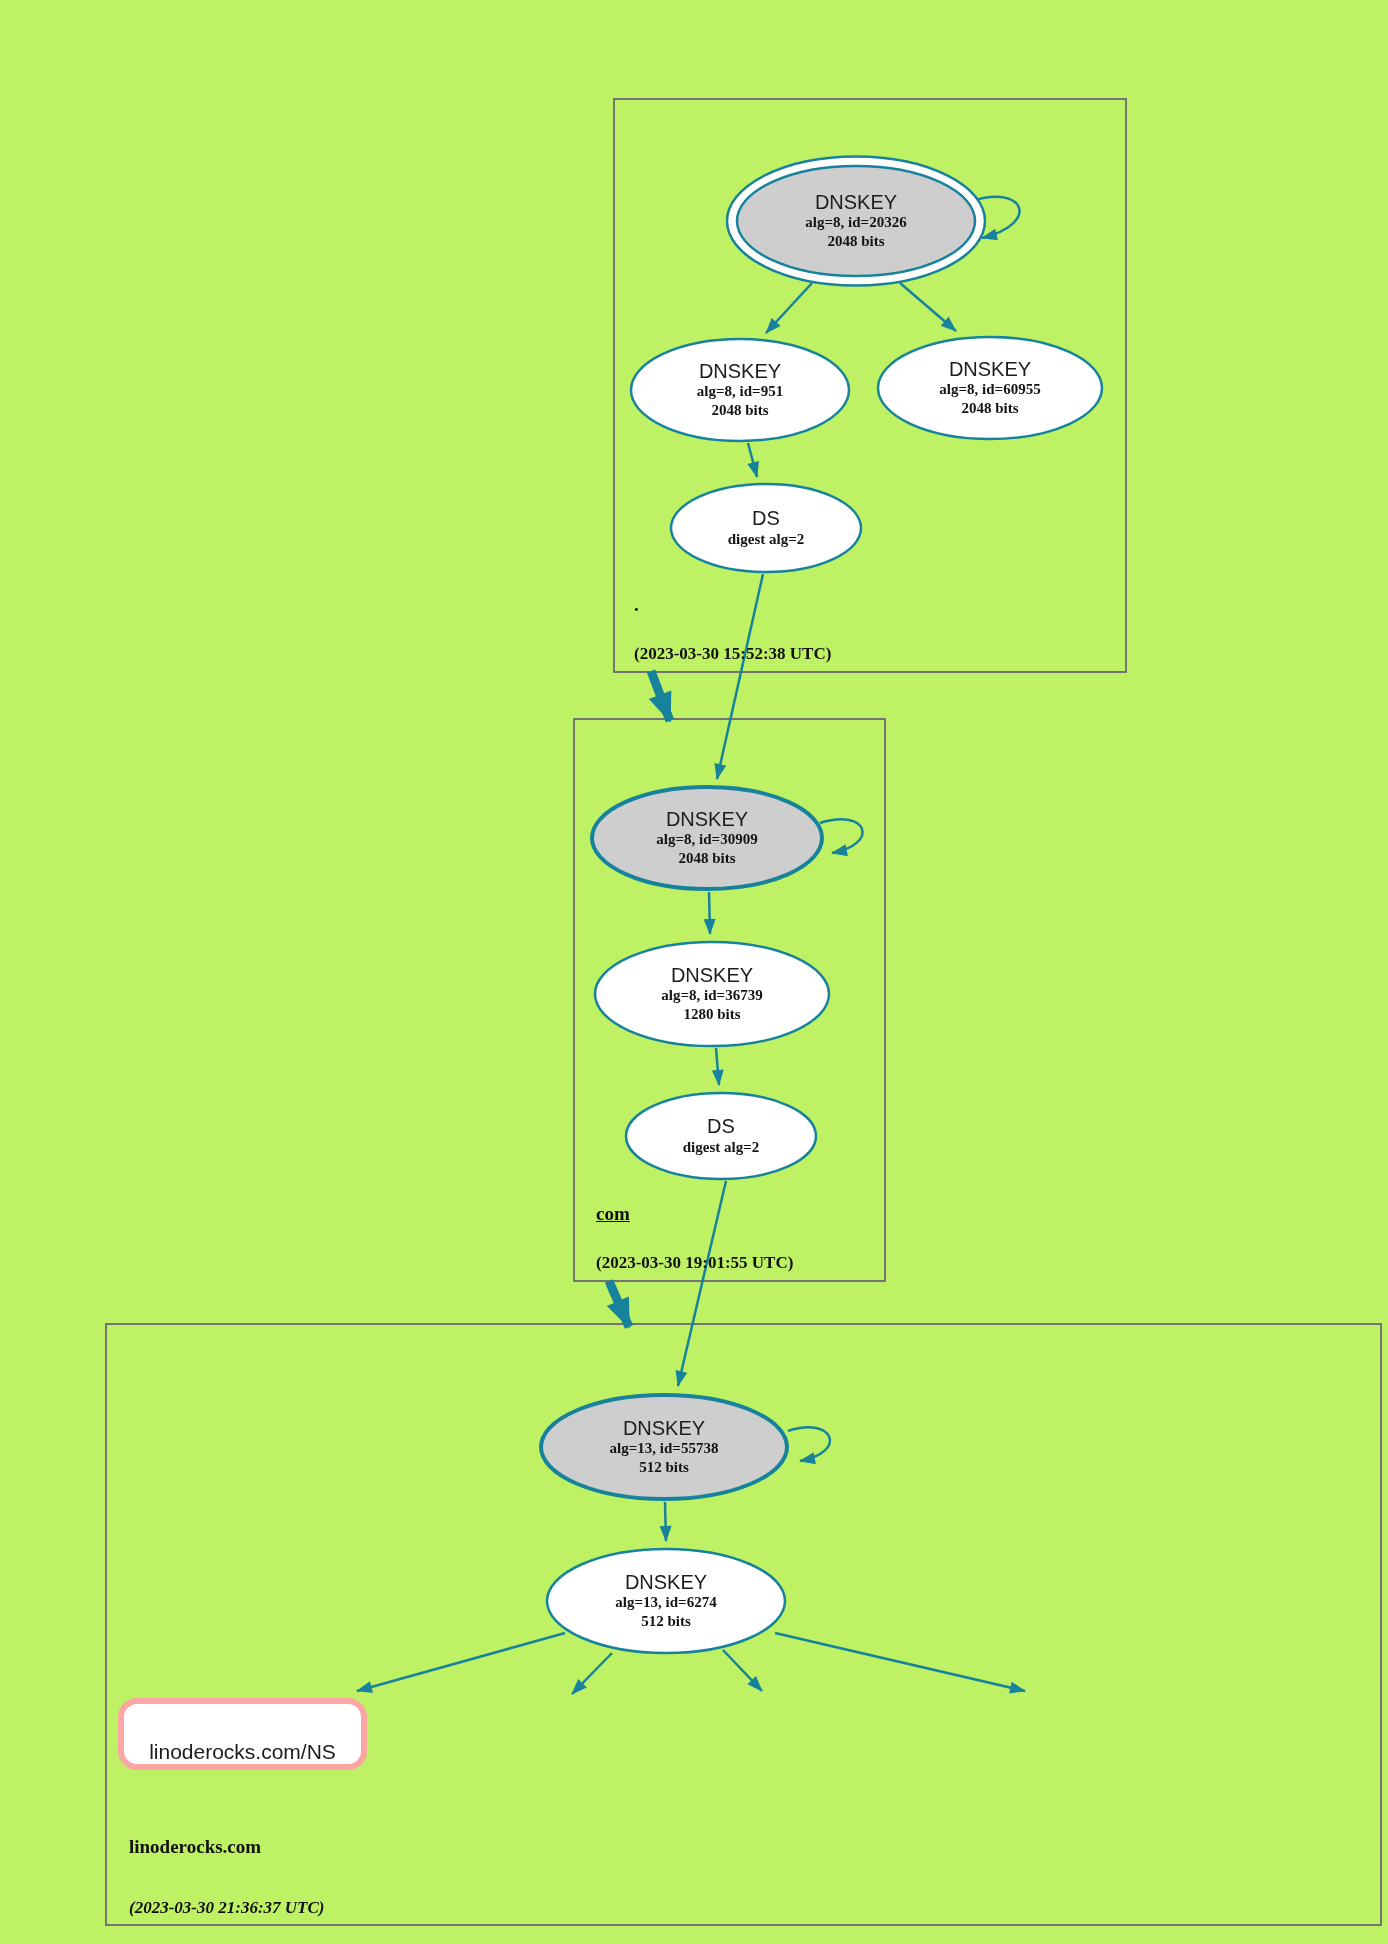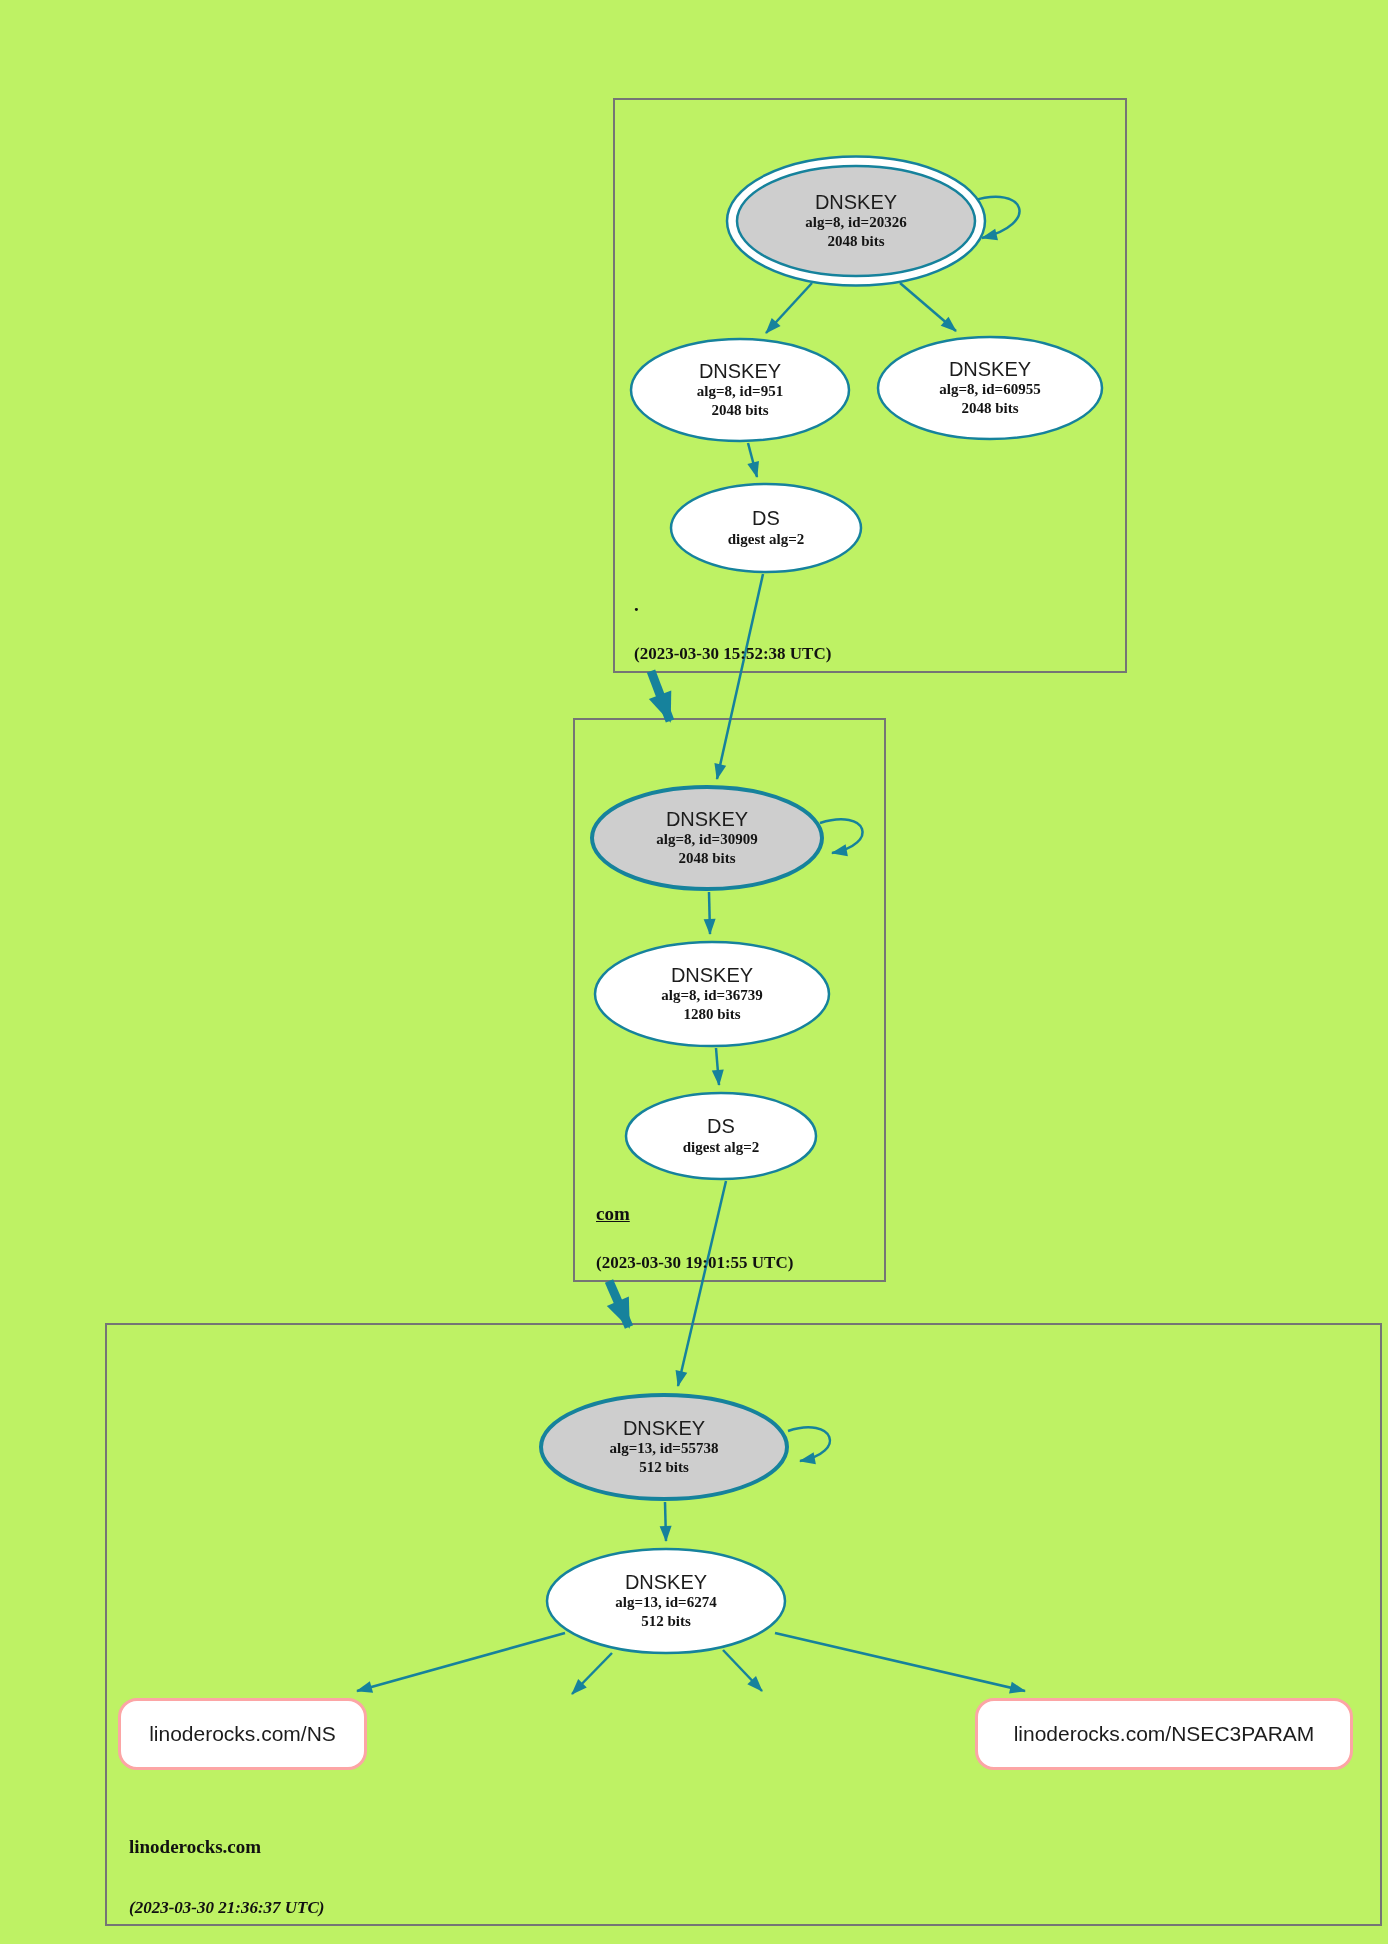--- a/index.html
+++ b/index.html
@@ -7,22 +7,22 @@
           font-family:"Liberation Sans",sans-serif;}
   .zonebox{position:absolute;border:2px solid #757575;background:transparent;z-index:1;}
   .edges{position:absolute;left:0;top:0;z-index:2;}
   .e{stroke:#16829c;stroke-width:2.5;fill:none;}
   .et{stroke:#16829c;stroke-width:9;fill:none;}
   .node{position:absolute;z-index:3;display:flex;align-items:center;justify-content:center;text-align:center;}
   .node svg{position:absolute;left:0;top:0;}
   .ntext{position:relative;z-index:1;}
   .node-title{font-family:"Liberation Sans",sans-serif;font-size:20px;color:#1c1c1c;line-height:1.12;}
   .node-detail{font-family:"Liberation Serif",serif;font-weight:bold;font-size:15px;color:#141414;line-height:1.25;}
-  .rrset{position:absolute;box-sizing:border-box;height:72px;border:3px solid #fca5a5;border-radius:19px;
-         background:#ffffff;display:flex;align-items:center;justify-content:center;
+  .rrset{position:absolute;box-sizing:border-box;height:72px;border:6px solid #fca5a5;border-radius:19px;
+         background:#ffffff;display:flex;align-items:flex-end;justify-content:center;
          font-size:21px;color:#1c1c1c;z-index:3;}
   .zone-label{position:absolute;font-family:"Liberation Serif",serif;font-weight:bold;
               font-size:19px;color:#111;z-index:4;}
   .zone-ts{position:absolute;font-family:"Liberation Serif",serif;font-weight:bold;
            font-size:17px;color:#111;z-index:4;margin-top:12px;}
 </style>
 </head>
 <body>
 
 <div class="canvas">
@@ -162,20 +162,17 @@
     <div class="ntext">
       <div class="node-title">DNSKEY</div>
       <div class="node-detail">alg=13, id=6274</div>
       <div class="node-detail">512 bits</div>
     </div>
   </div>
 
   <div class="rrset" style="left:118px;top:1698px;width:249px;">
     <span>linoderocks.com/NS</span>
   </div>
-  <div class="rrset" style="left:975px;top:1698px;width:378px;">
-    <span>linoderocks.com/NSEC3PARAM</span>
-  </div>
 
   <div class="zone-label" style="left:129px;top:1836px;">linoderocks.com</div>
   <div class="zone-ts" style="left:129px;top:1886px;font-style:italic;">(2023-03-30 21:36:37 UTC)</div>
 
 </div>
 
 </body></html>

